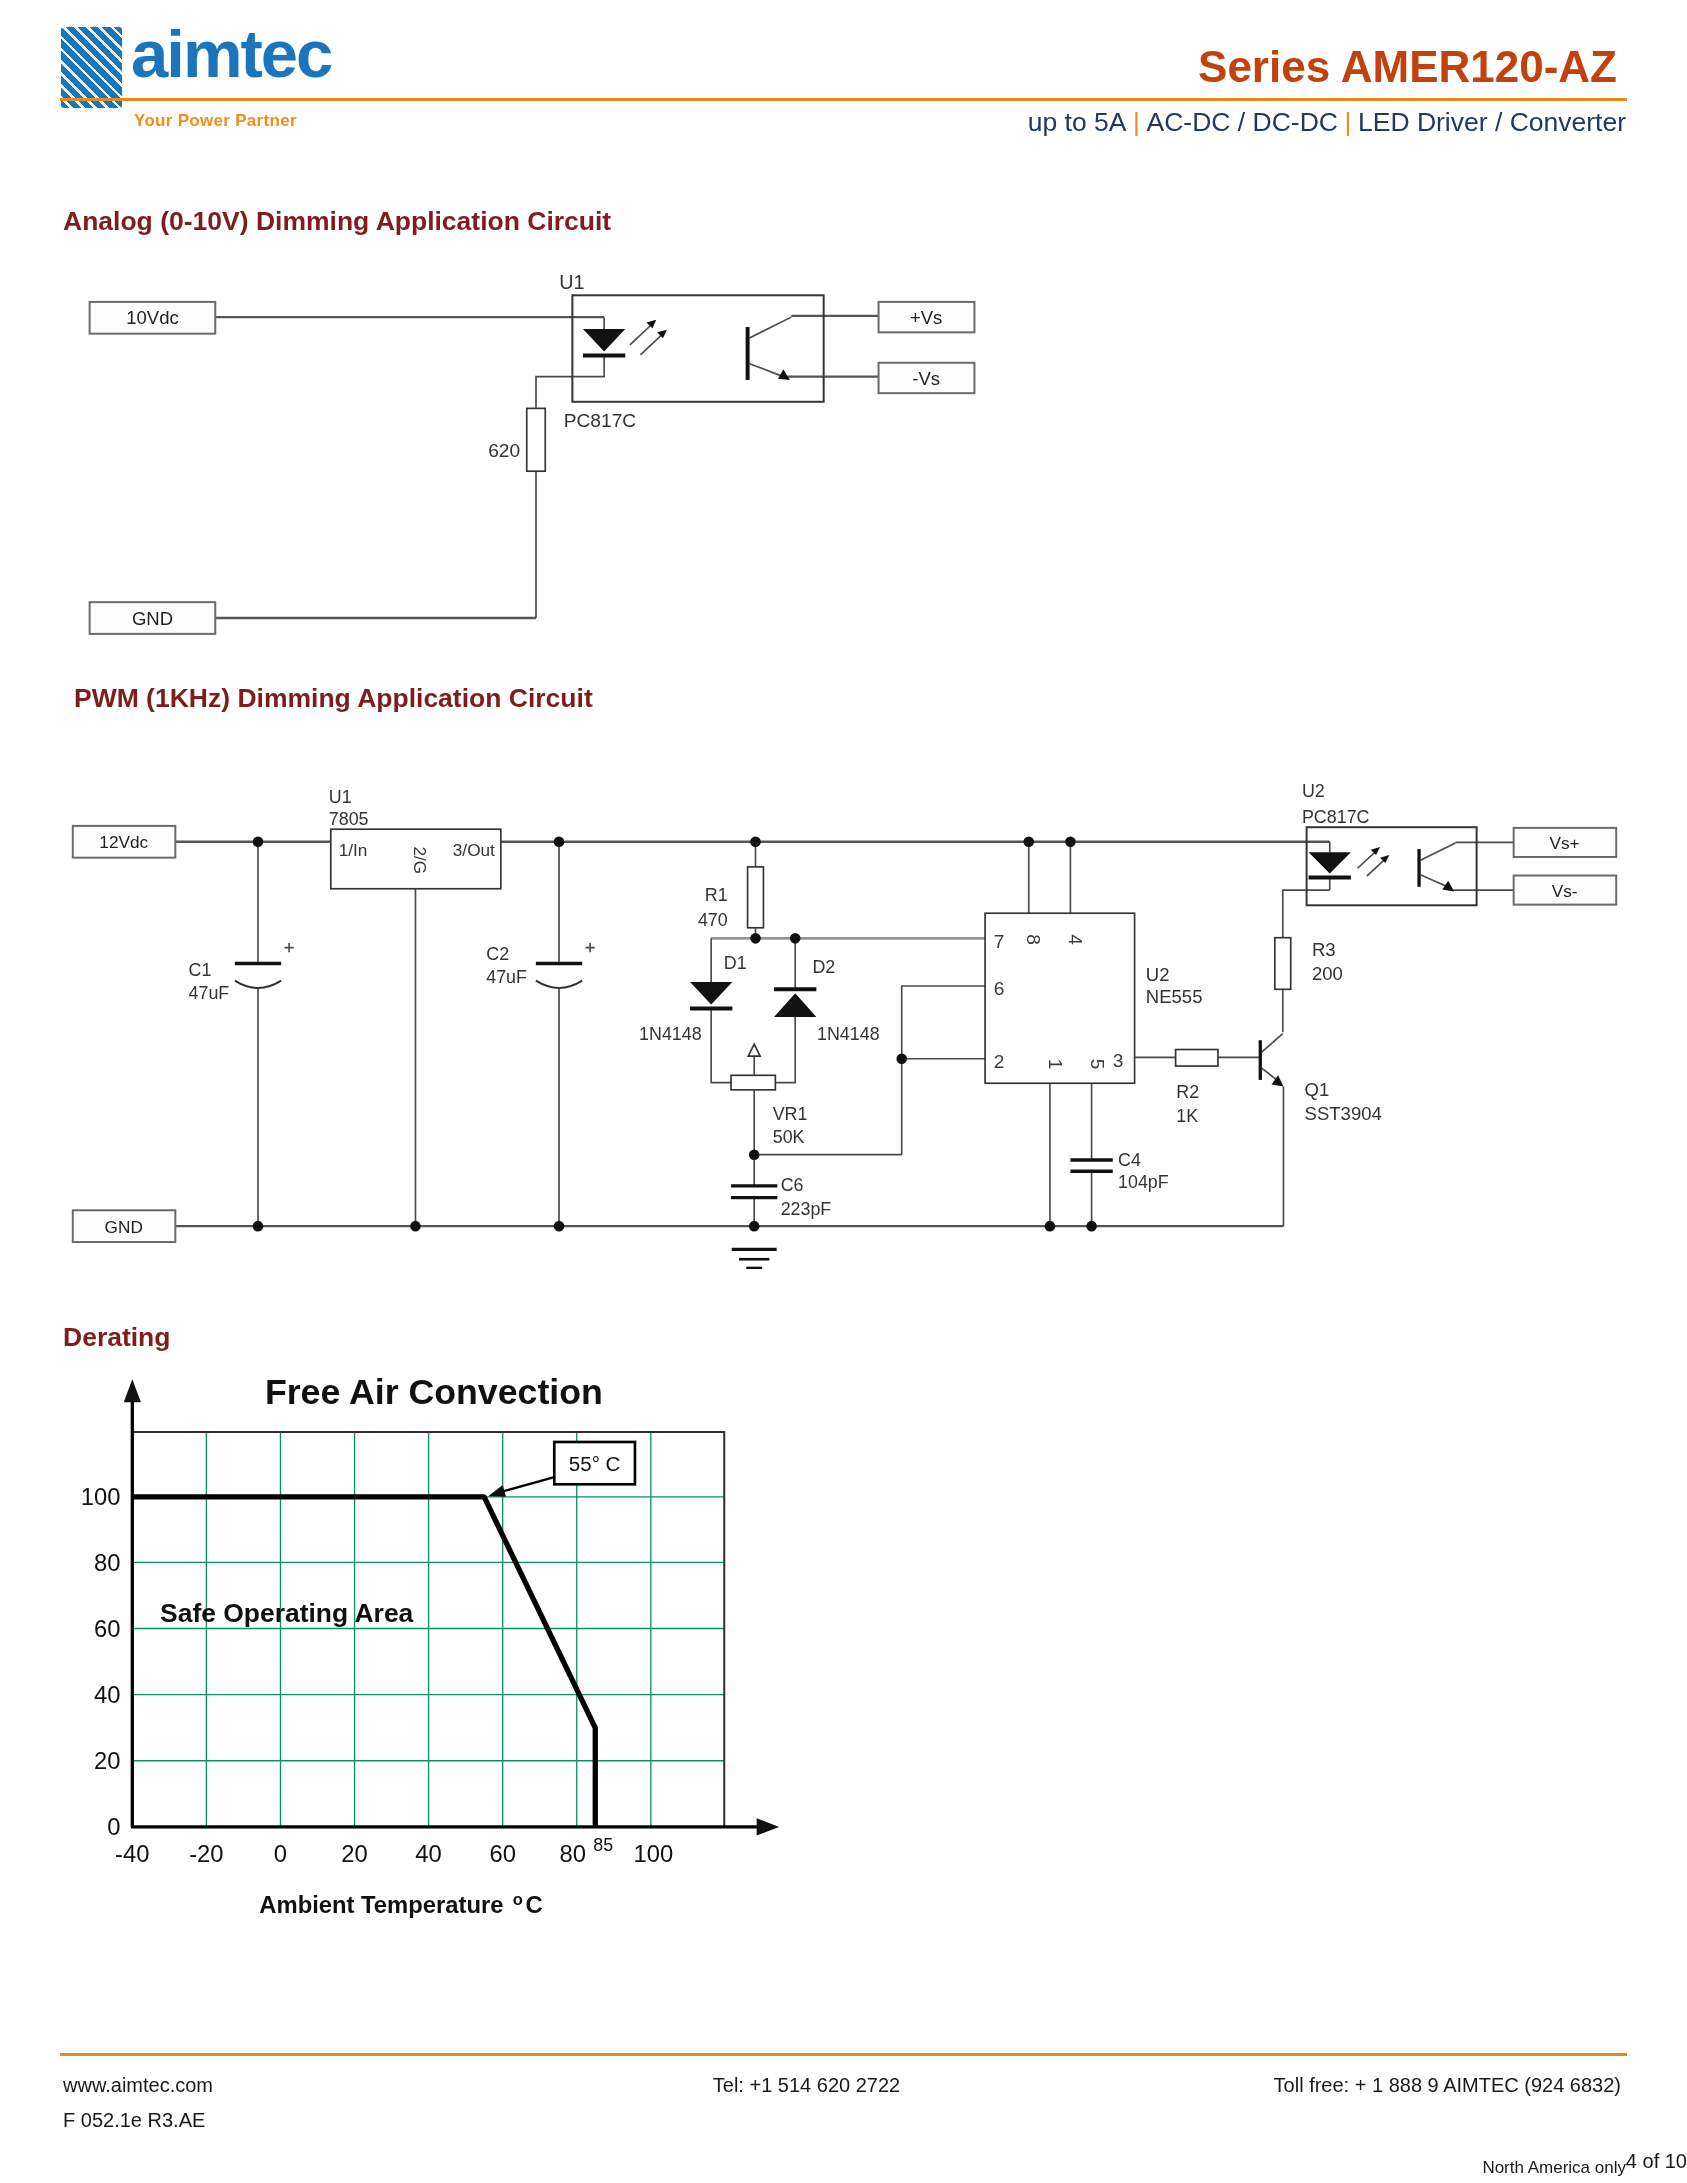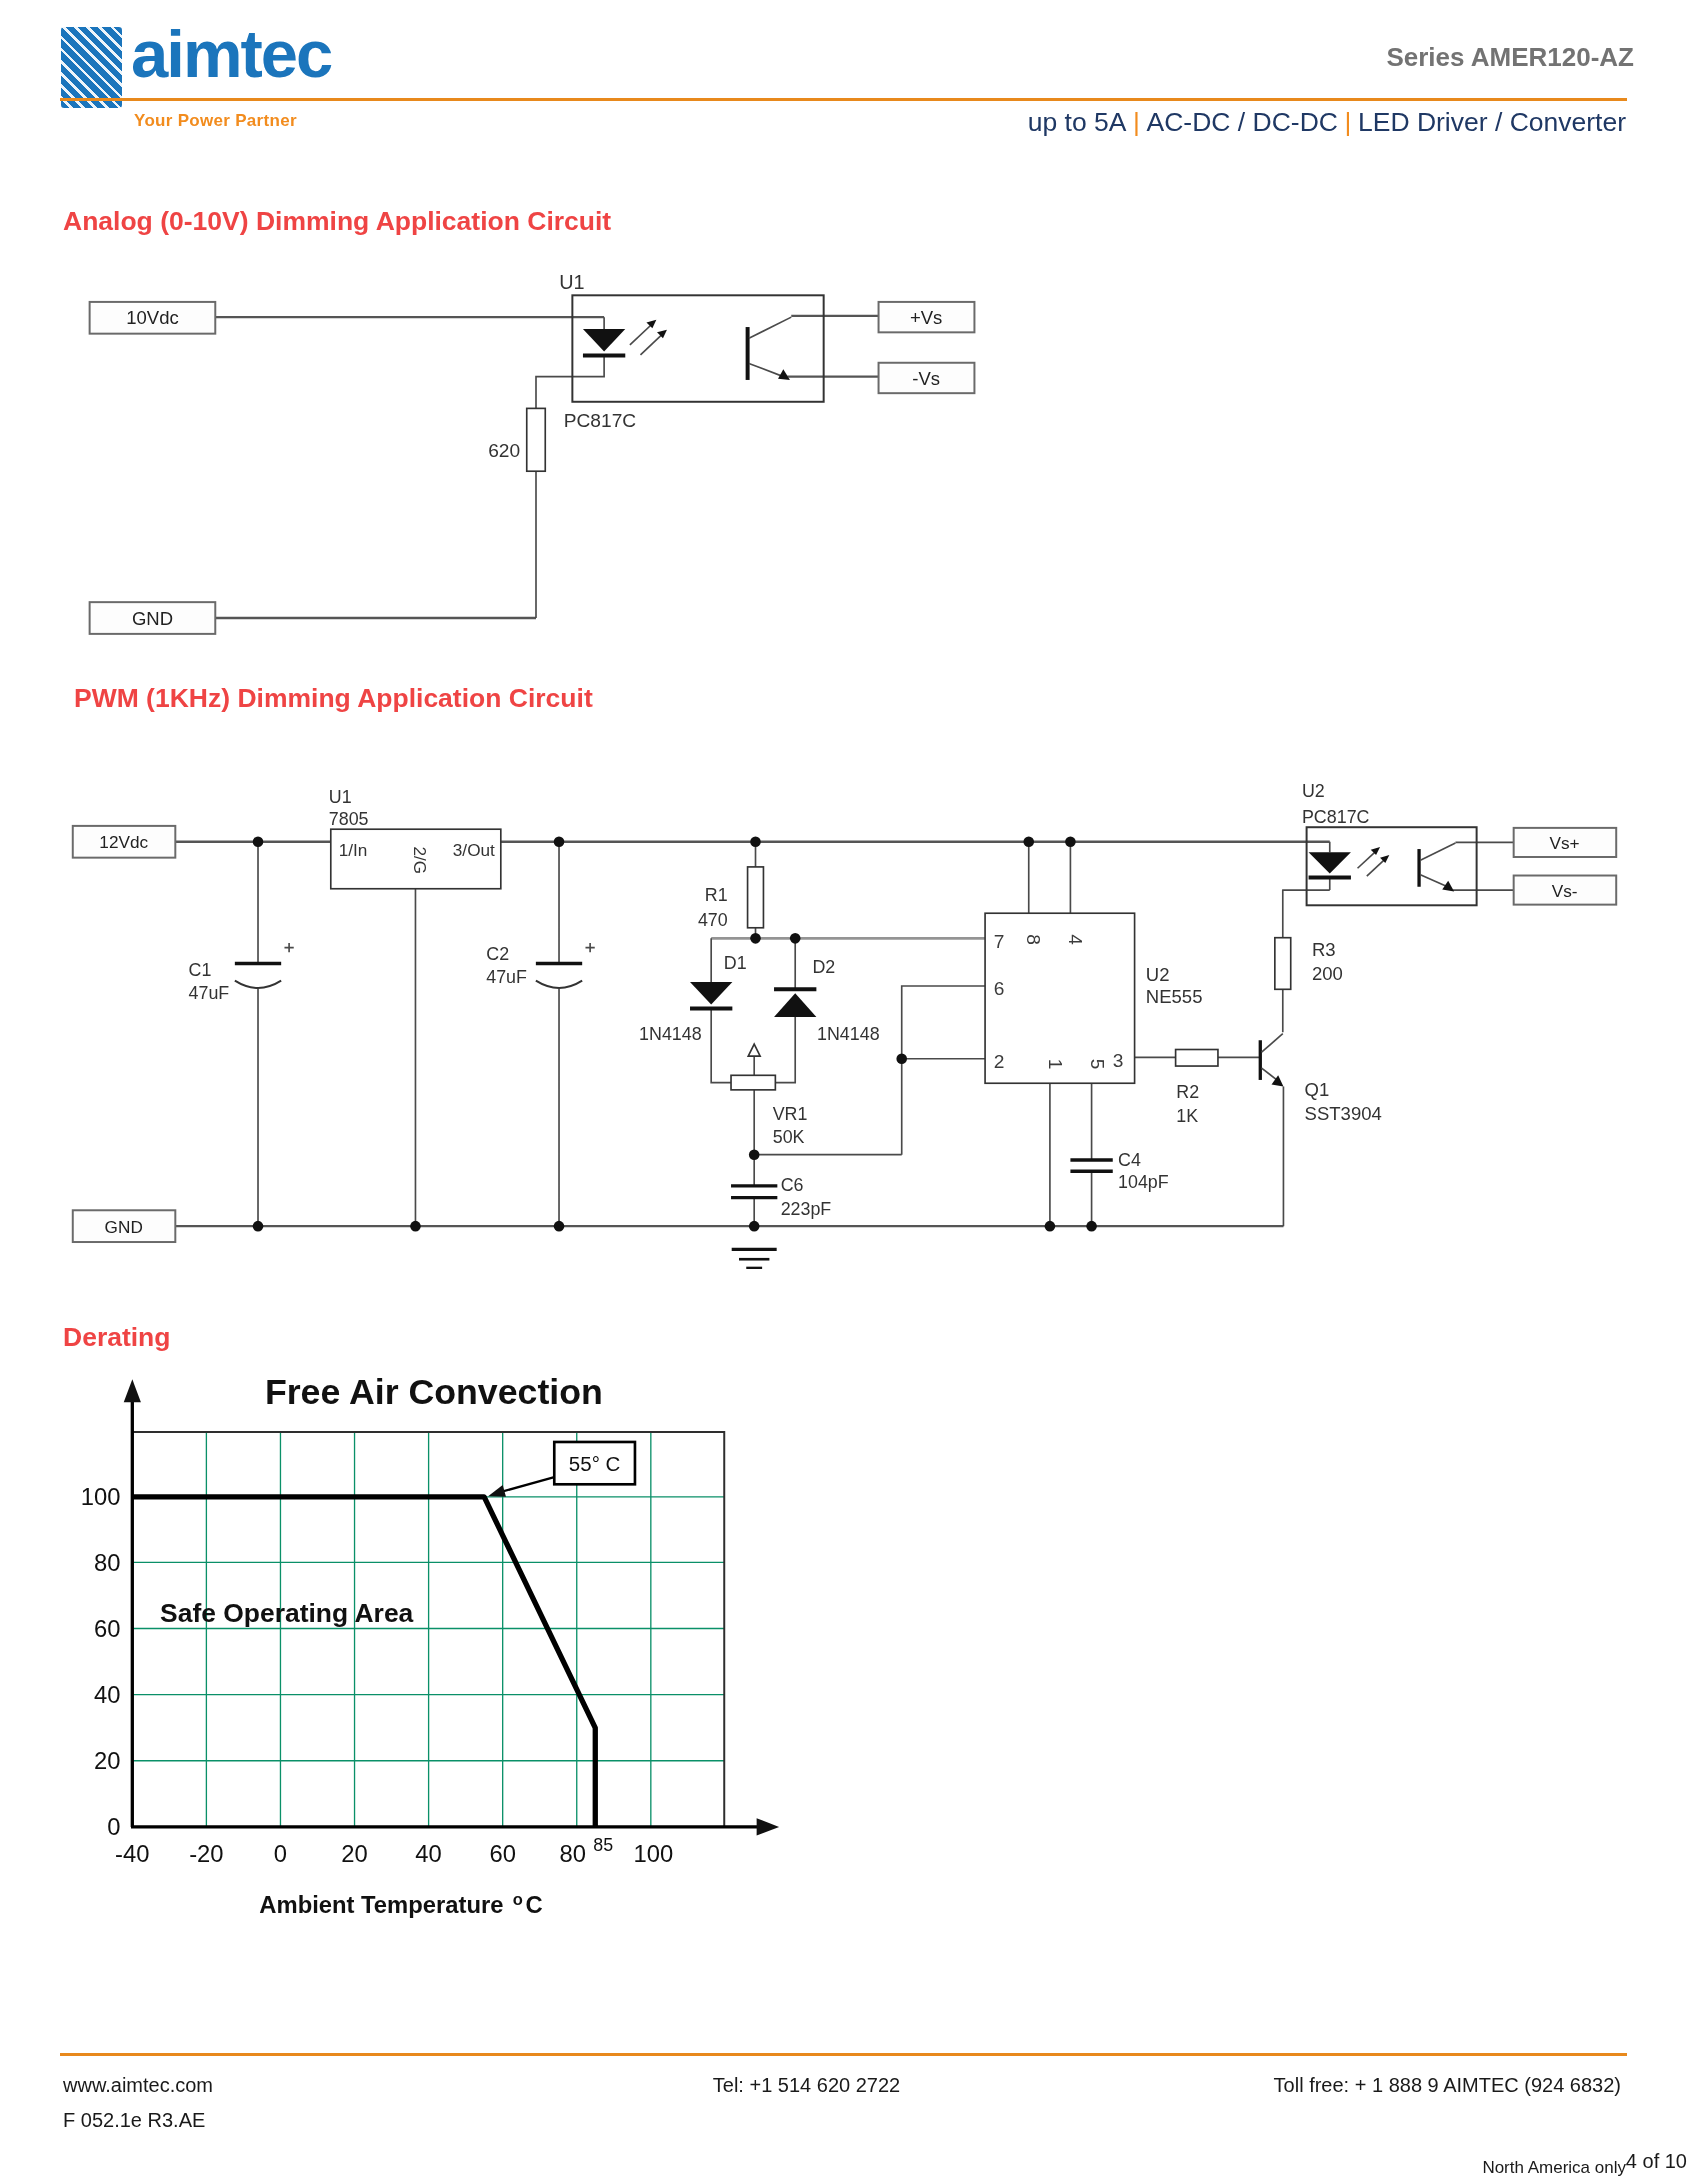--- a/index.html
+++ b/index.html
@@ -1,19 +1,19 @@
 <!DOCTYPE html>
 <html style="font-size:10.6px"><head>
 <meta charset="utf-8">
 <style>
   html,body{margin:0;padding:0;background:#888;}
   #page{position:relative;width:1687px;height:2183px;background:#fff;overflow:hidden;
         font-family:"Liberation Sans",sans-serif;}
   .abs{position:absolute;}
-  .h{position:absolute;font-weight:bold;font-size:26.5px;color:#ef4444;white-space:nowrap;}
+  .h{position:absolute;font-weight:bold;font-size:26.5px;color:#7f1d1d;white-space:nowrap;}
   svg{position:absolute;left:0;}
   svg text{font-family:"Liberation Sans",sans-serif;}
   .w{stroke:#4a4a4a;stroke-width:2.5;fill:none;}
   .wt{stroke:#555;stroke-width:3.5;fill:none;}
   .wg{stroke:#949494;stroke-width:4.5;fill:none;}
   .cs{stroke:#333;stroke-width:2.5;fill:#fff;}
   .csn{stroke:#333;stroke-width:3;fill:none;}
   .blk{fill:#111;stroke:none;}
   .bar{stroke:#111;stroke-width:6;}
   .term{fill:#fdfdfd;stroke:#6a6a6a;stroke-width:3;}
@@ -27,21 +27,21 @@
   .curve{stroke:#000;stroke-width:8;fill:none;stroke-linejoin:round;}
   .tick{font-size:36px;fill:#111;text-anchor:middle;}
   .ytick{font-size:36px;fill:#111;text-anchor:end;}
   .ftxt{position:absolute;font-size:20px;color:#1a1a1a;white-space:nowrap;}
   #logo-square{position:absolute;left:61px;top:26.5px;width:61px;height:81px;border-radius:3.3px;
     background-color:#1B75BC;
     background-image:repeating-linear-gradient(45deg,rgba(255,255,255,0) 0 6px,rgba(255,255,255,.92) 6px 8.6px);}
   #logo-text{position:absolute;left:131px;top:14.6px;font-size:67px;font-weight:bold;color:#1B75BC;letter-spacing:-2px;}
   #tagline{position:absolute;left:134px;top:111px;font-size:17px;font-weight:bold;color:#F28C1E;letter-spacing:0.3px;}
   .rule{position:absolute;left:60px;width:1567px;background:#E8891C;}
-  #series-title{position:absolute;right:53px;top:42px;font-size:26px;font-weight:bold;color:#737373;white-space:nowrap;}
+  #series-title{position:absolute;right:70px;top:42px;font-size:44px;font-weight:bold;color:#c2410c;white-space:nowrap;}
   #subtitle{position:absolute;right:61px;top:107px;font-size:26.5px;font-weight:normal;color:#1F3864;white-space:nowrap;}
   #subtitle .sep{color:#F28C1E;padding:0 6.6px;}
 </style>
 </head>
 <body>
 
 <div id="page">
 
   <div id="logo-square"></div>
   <div id="logo-text">aimtec</div>

